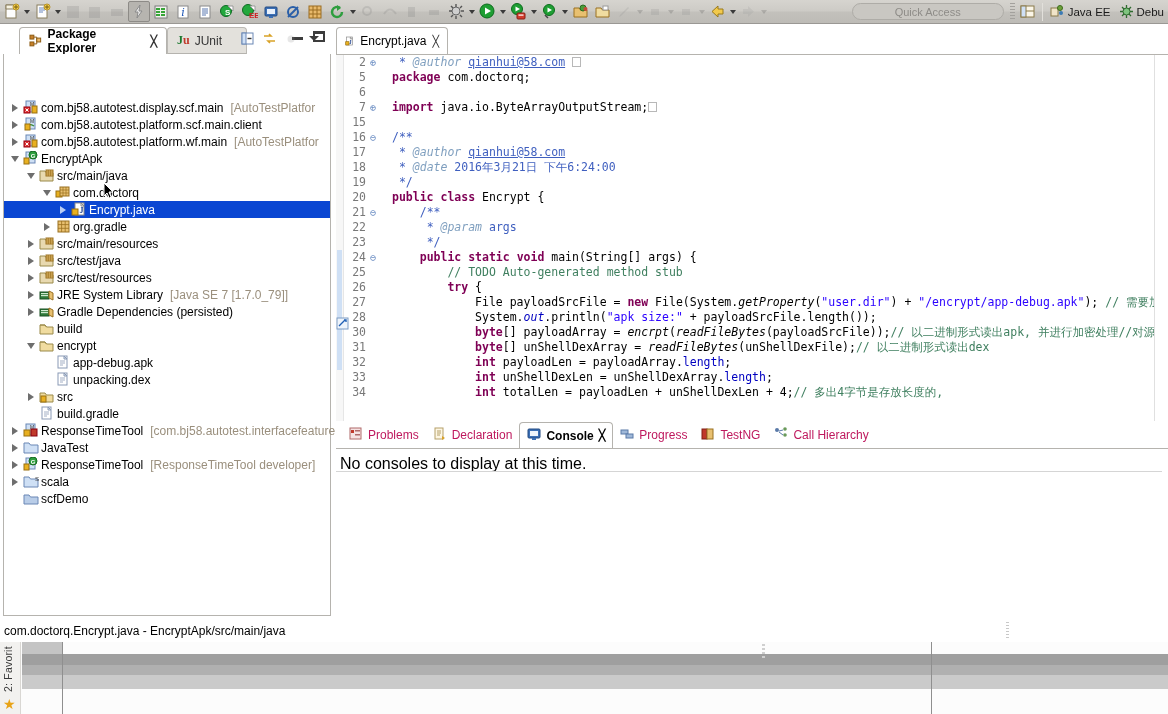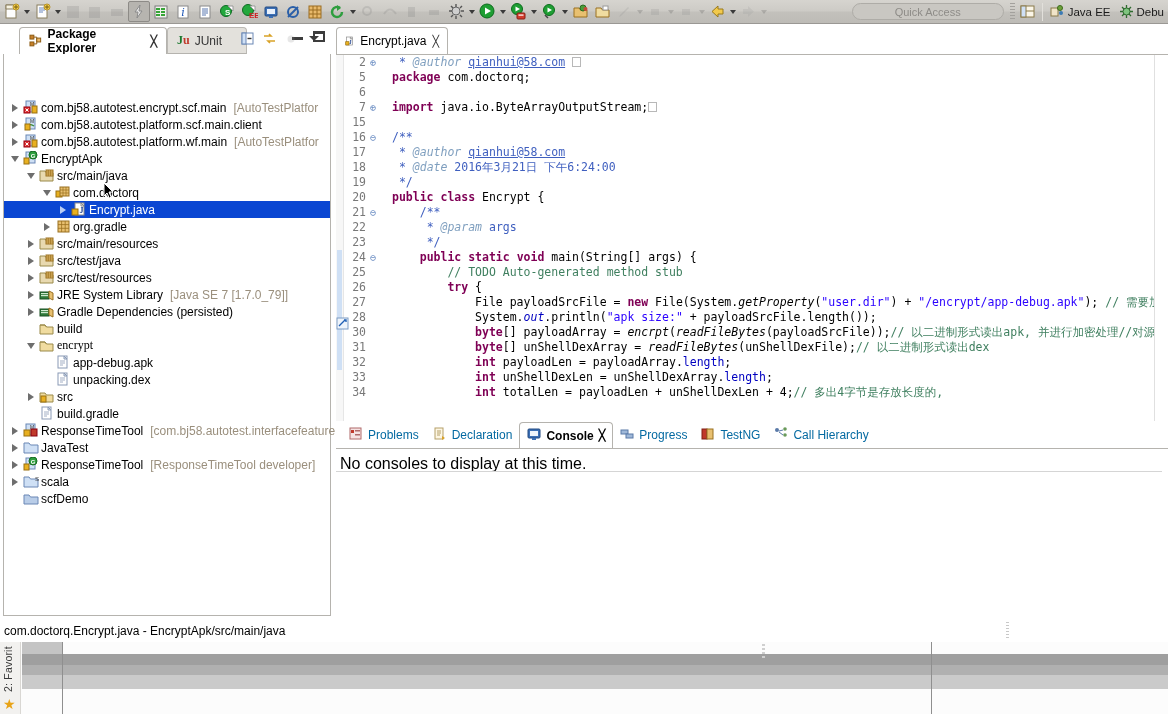--- a/index.html
+++ b/index.html
@@ -125,21 +125,21 @@
   .lnk { color:#3f5fbf; text-decoration:underline; }
   .marker-bar { position:absolute; left:1px; width:5px; background:#cfe0f5; }
   .occ-ph { display:inline-block; width:9px; height:10px; border:1px solid #b8b8b8; vertical-align:-1px; }
 
   .ov-ruler { position:absolute; right:0; top:0; width:14px; height:366px;
               background:#fff; border-left:1px solid #e0e0e0; }
 
   
   .console-area { position:absolute; left:336px; top:422px; width:832px; height:194px; }
   .ctab-row { position:relative; height:26px; display:flex; align-items:center; padding-left:6px; }
-  .ctab { display:flex; align-items:center; gap:5px; height:26px; padding:0 7px; font-size:12px; color:#0369a1; }
+  .ctab { display:flex; align-items:center; gap:5px; height:26px; padding:0 7px; font-size:12px; color:#be185d; }
   .ctab.active {
     background:#fff; border:1px solid #b5b3ae; border-bottom:none; color:#000;
     font-weight:bold; border-top-left-radius:4px; border-top-right-radius:4px;
   }
   .console-body {
     position:absolute; left:0; top:26px; width:832px; height:168px;
     background:#fff; border-top:1px solid #b5b3ae;
   }
   .console-msg { padding:6px 4px 0 4px; font-size:16px; }
 
@@ -499,21 +499,21 @@
             </span>
             <span class="tico">
               <svg width="16" height="15" viewBox="0 0 16 15">
                 <rect x="3" y="1" width="9" height="11" fill="#cfe0f5" stroke="#6a87b5"></rect>
                 <text x="7" y="6" font-size="5" fill="#333" font-family="Liberation Sans, sans-serif">M</text>
                 <rect x="1" y="7" width="6" height="6" fill="#d33" stroke="#901"></rect>
                 <path d="M2.5 8.5l3 3M5.5 8.5l-3 3" stroke="#fff"></path>
                 <rect x="9" y="6" width="5" height="7" fill="#e8b020" stroke="#9a7010"></rect>
               </svg>
             </span>
-            <span class="tlabel">com.bj58.autotest.encrypt.scf.main</span>
+            <span class="tlabel">com.bj58.autotest.display.scf.main</span>
             <span class="tdim">[AutoTestPlatfor</span>
           </div>
           <div class="trow" style="padding-left: 4px;">
             <span class="twist collapsed">
               <i></i>
             </span>
             <span class="tico">
               <svg width="16" height="15" viewBox="0 0 16 15">
                 <rect x="3" y="1" width="9" height="11" fill="#cfe0f5" stroke="#6a87b5"></rect>
                 <text x="7" y="6" font-size="5" fill="#333" font-family="Liberation Sans, sans-serif">M</text>
@@ -676,21 +676,21 @@
           <div class="trow" style="padding-left: 20px;">
             <span class="twist none"></span>
             <span class="tico">
               <svg width="16" height="15" viewBox="0 0 16 15">
                 <path d="M1 4h5l1.5 2H14v7H1z" fill="#f0dca0" stroke="#9a8a4a"></path>
                 <path d="M1 4h5l1.5 2" fill="none" stroke="#9a8a4a"></path>
               </svg>
             </span>
             <span class="tlabel">build</span>
           </div>
-          <div class="trow" style="padding-left: 20px; font-family: Liberation Serif, serif;">
+          <div class="trow" style="padding-left: 20px;">
             <span class="twist expanded">
               <i></i>
             </span>
             <span class="tico">
               <svg width="16" height="15" viewBox="0 0 16 15">
                 <path d="M1 4h5l1.5 2H14v7H1z" fill="#f0dca0" stroke="#9a8a4a"></path>
                 <path d="M1 4h5l1.5 2" fill="none" stroke="#9a8a4a"></path>
               </svg>
             </span>
             <span class="tlabel">encrypt</span>

